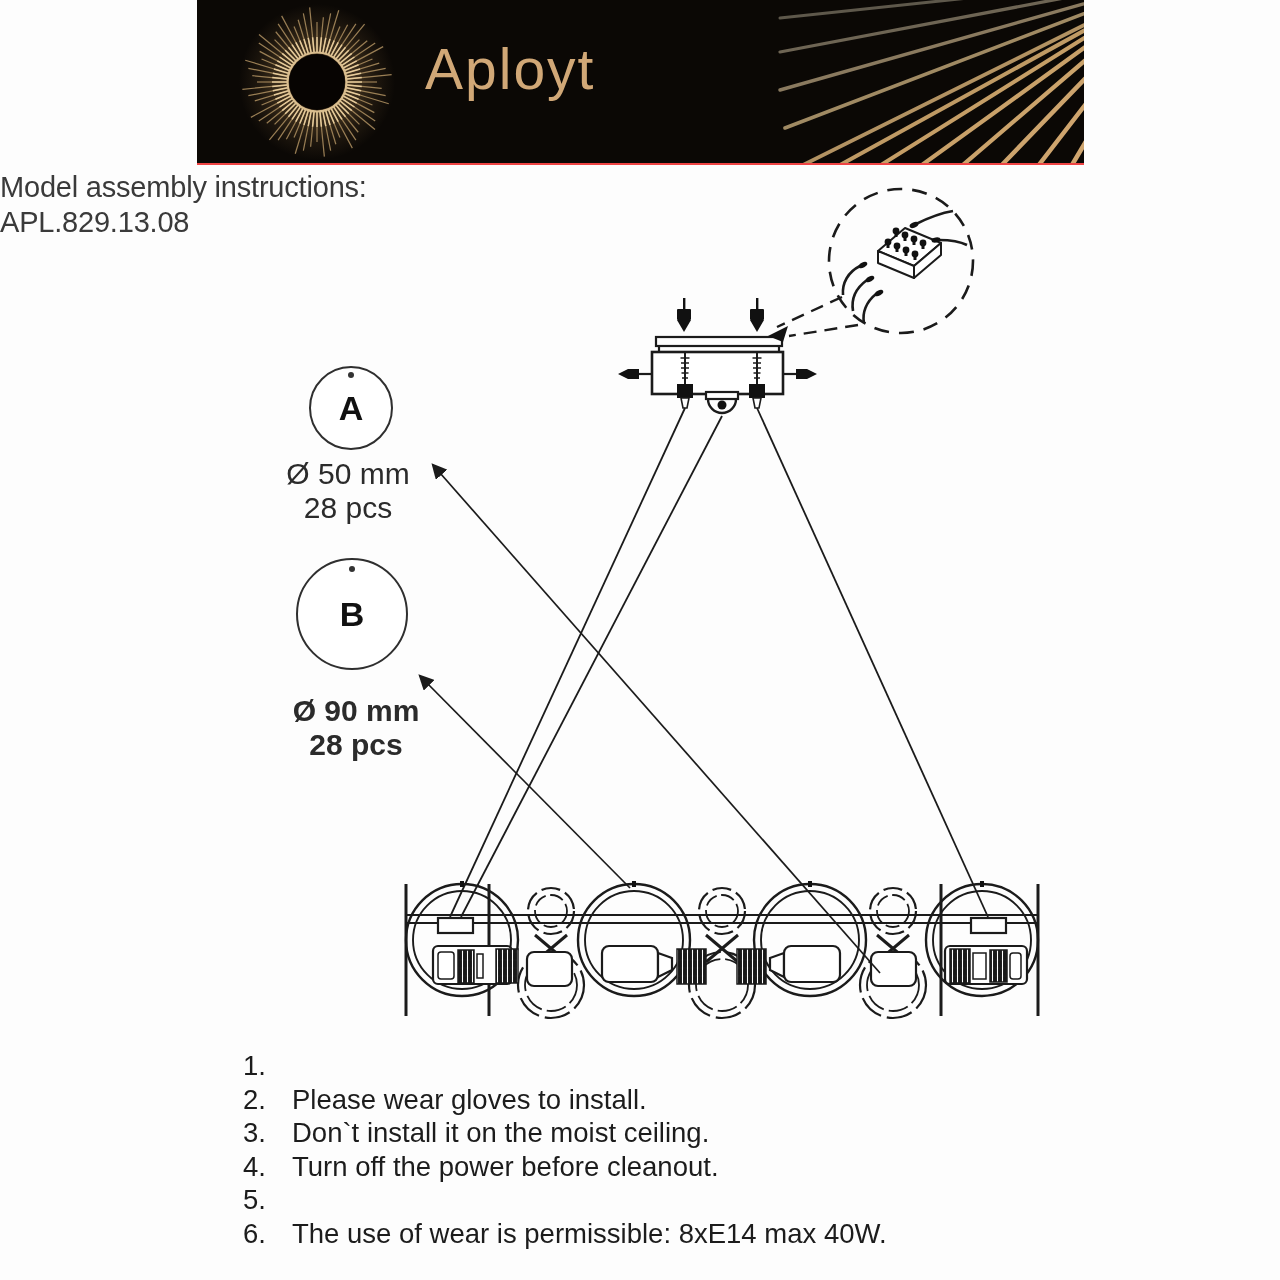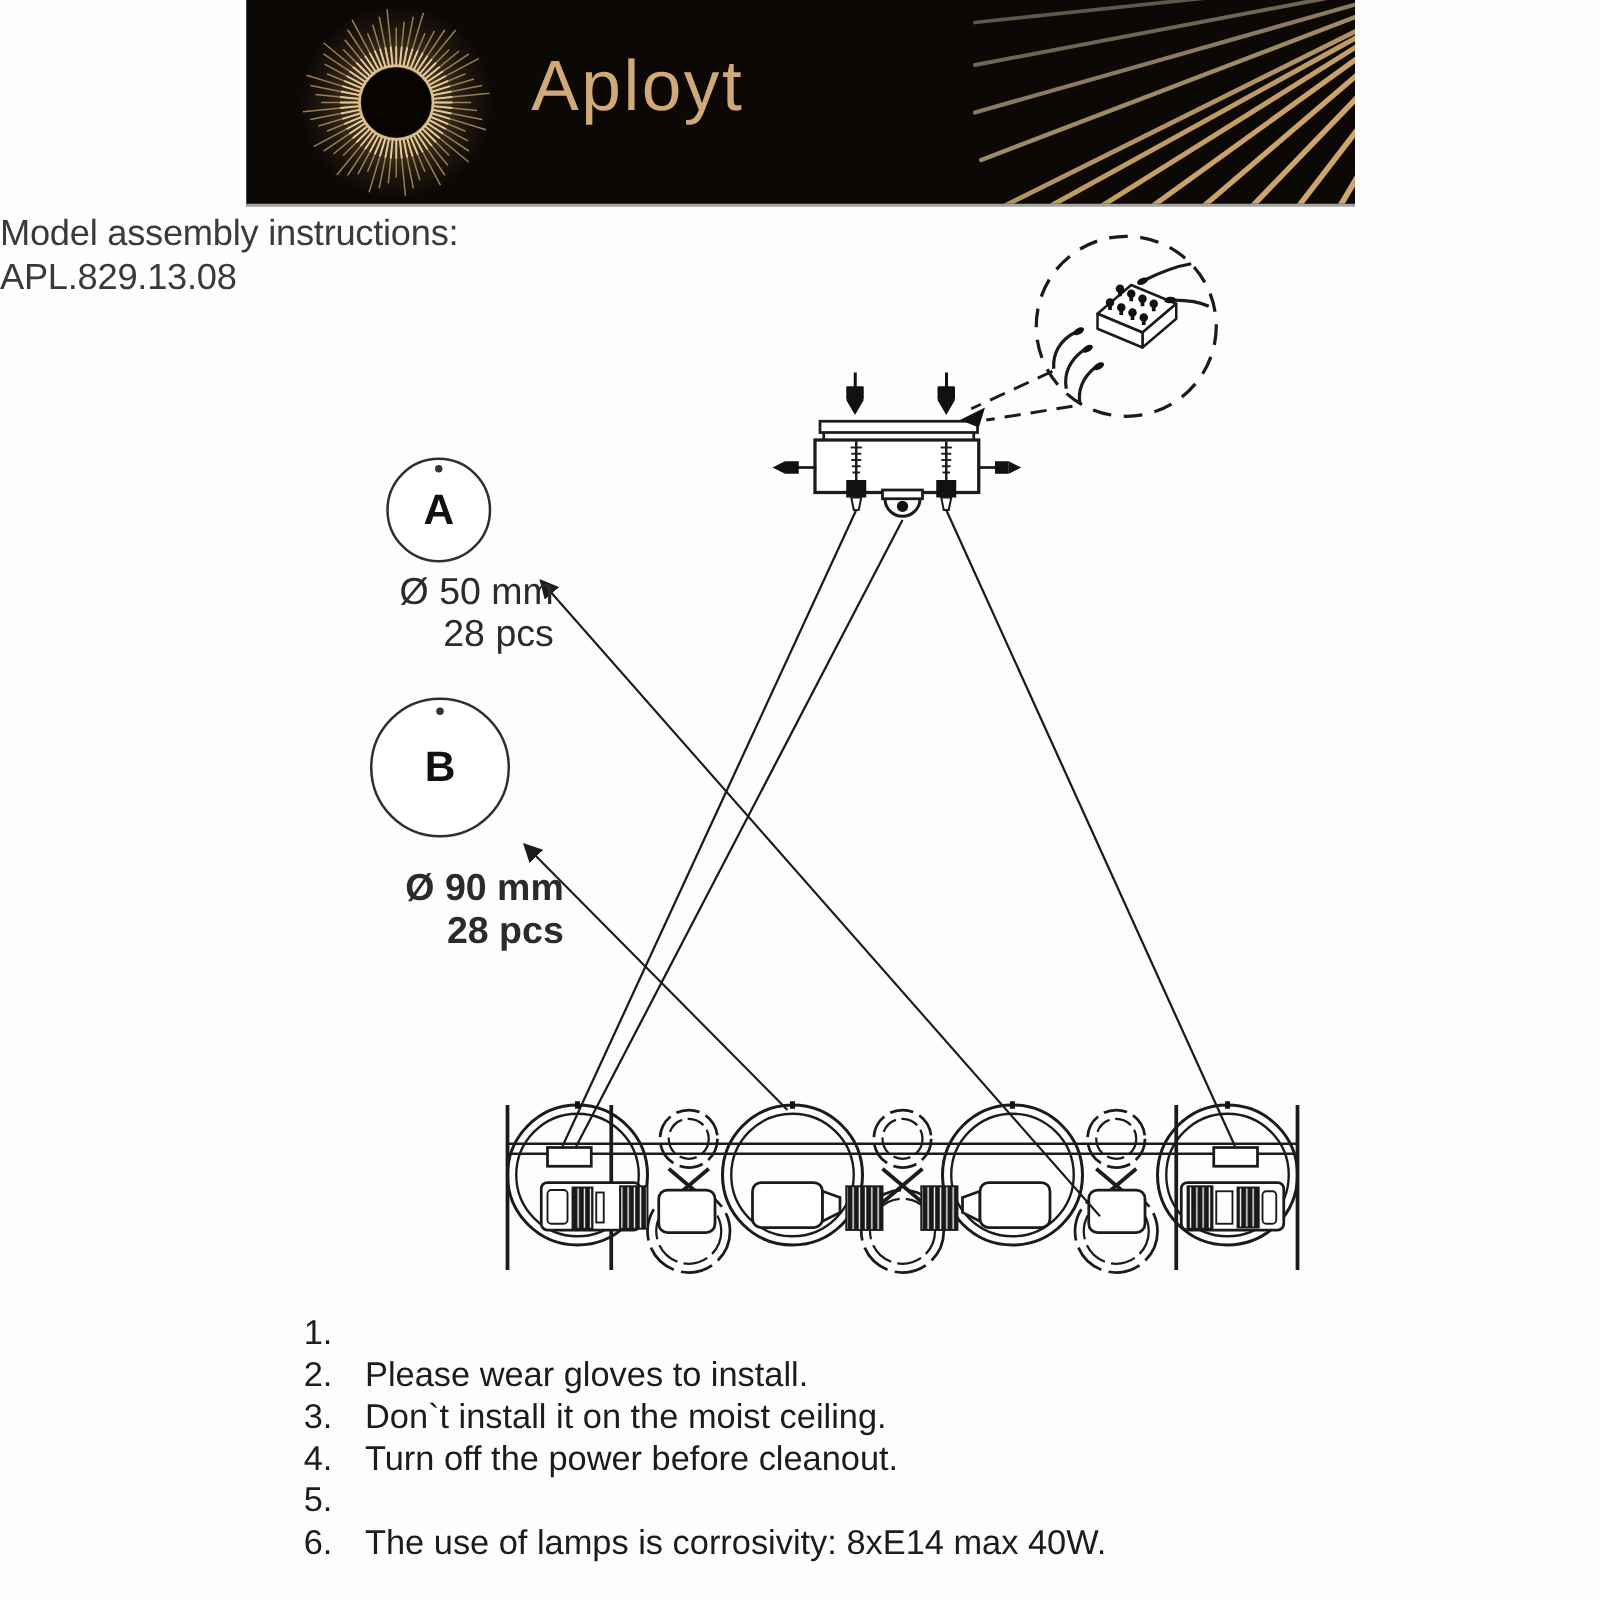--- a/index.html
+++ b/index.html
@@ -1,35 +1,35 @@
 <!DOCTYPE html>
 <html><head>
 <meta charset="utf-8">
 <style>
   html,body{margin:0;padding:0;background:#ffffff;}
   .page{position:relative;width:1280px;height:1280px;background:#fdfdfd;overflow:hidden;
         font-family:"Liberation Sans",sans-serif;color:#1d1d1d;}
   
   .banner{position:absolute;left:197px;top:0;width:887px;height:163px;background:#0b0805;
-          border-bottom:2px solid #a3a3a3;}
+          border-bottom:2px solid #ef4444;}
   .banner svg{position:absolute;left:0;top:0;}
   .brand{position:absolute;left:228px;top:36px;font-size:57px;letter-spacing:2px;
          color:#d1a877;font-weight:400;}
   
   .title-block{position:absolute;left:0;top:170px;width:1280px;text-align:left;
                font-size:29px;line-height:35px;color:#3a3a3a;letter-spacing:-0.2px;}
   
   svg.diagram{position:absolute;left:0;top:0;}
   
   .part-circle{position:absolute;border:2.5px solid #2f2f2f;border-radius:50%;
                display:flex;align-items:center;justify-content:center;background:#fff;}
   .part-circle .dot{position:absolute;width:6px;height:6px;border-radius:50%;background:#333;
                     left:calc(50% - 3px);}
   .part-letter{font-size:34px;font-weight:bold;color:#111;}
-  .part-spec{position:absolute;width:190px;text-align:right;font-size:30px;line-height:34px;
+  .part-spec{position:absolute;width:190px;text-align:center;font-size:30px;line-height:34px;
              color:#2b2b2b;}
   .pc-a{left:309px;top:366px;width:80px;height:80px;}
   .pc-a .dot{top:4px;}
   .pc-b{left:296px;top:558px;width:108px;height:108px;}
   .pc-b .dot{top:6px;}
   .spec-a{left:253px;top:457px;}
   .spec-b{left:261px;top:694px;font-weight:bold;}
   
   .instructions{position:absolute;left:243px;top:1049px;width:830px;font-size:27.5px;
                 line-height:33.6px;color:#1c1c1c;}
@@ -437,17 +437,17 @@
     </div>
     <div class="instr-row">
       <span class="num">4.</span>
       <span>Turn off the power before cleanout.</span>
     </div>
     <div class="instr-row">
       <span class="num">5.</span>
     </div>
     <div class="instr-row">
       <span class="num">6.</span>
-      <span>The use of lamps is corrosivity: 8xE14 max 40W.</span>
+      <span>The use of wear is permissible: 8xE14 max 40W.</span>
     </div>
   </div>
 
 </div>
 
 </body></html>

